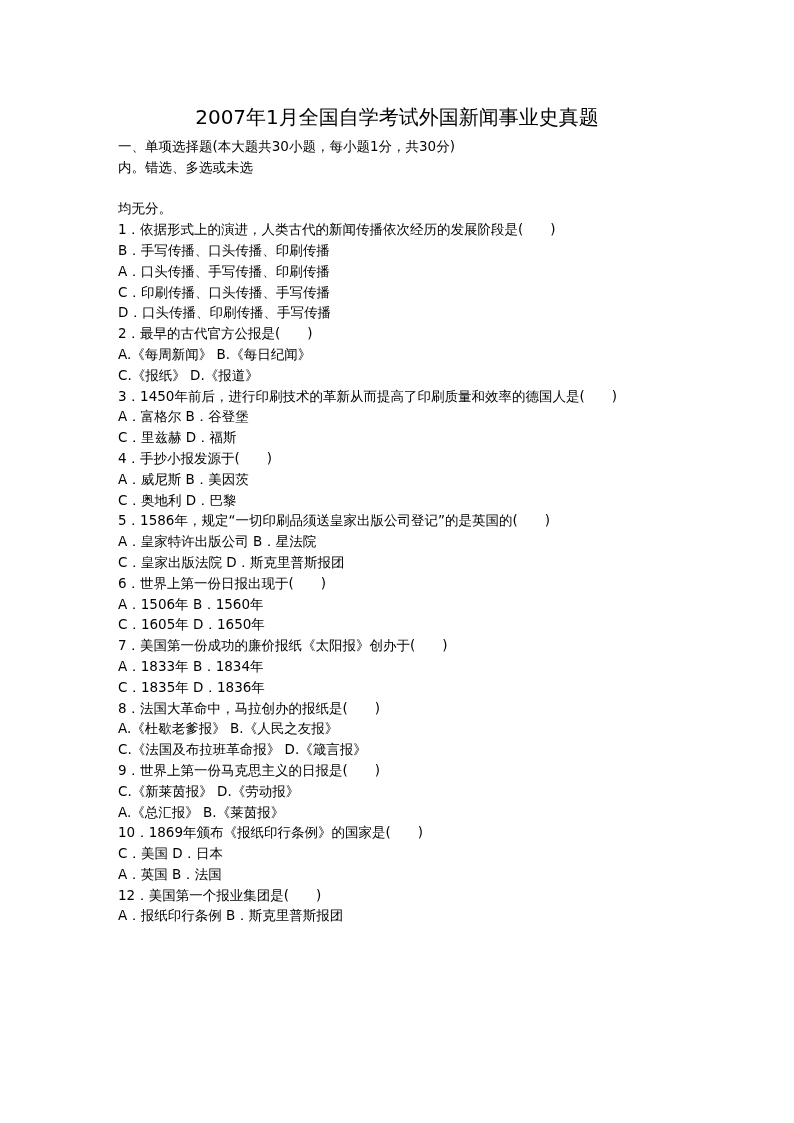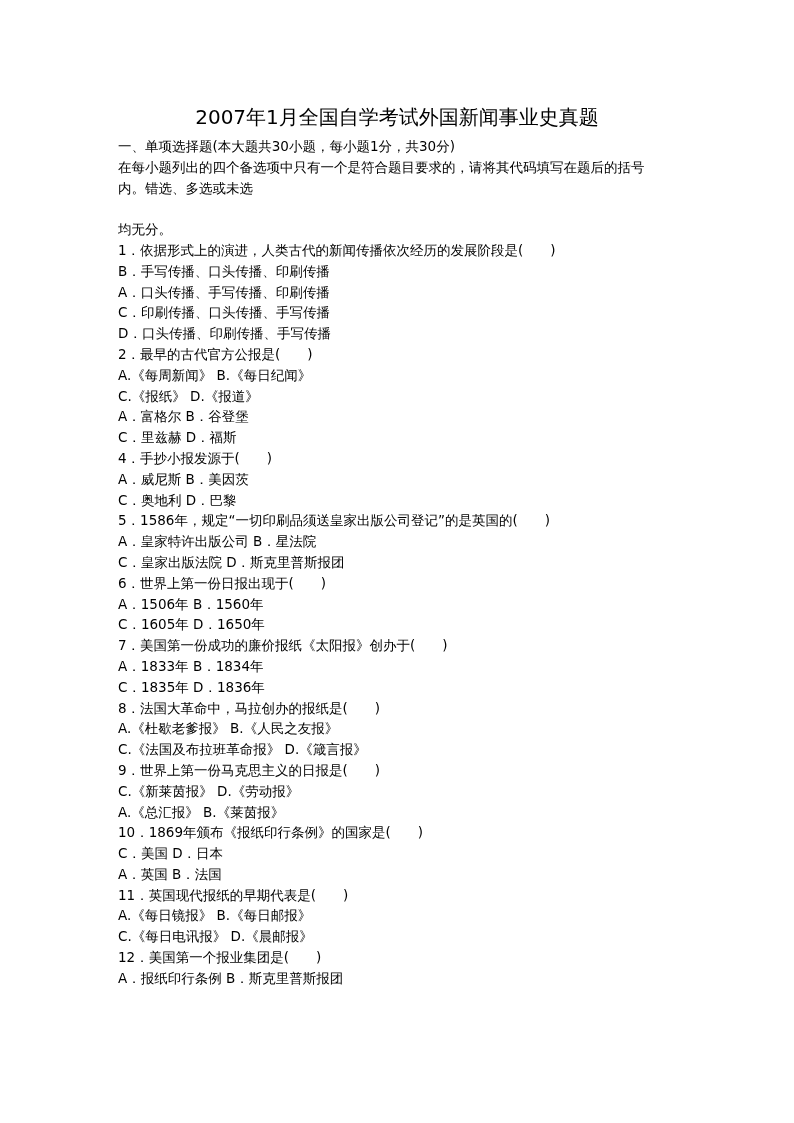--- a/index.html
+++ b/index.html
@@ -20,40 +20,40 @@
     .q { }
   </style>
 </head>
 <body>
 
 <div class="page">
   <div class="title">2007年1月全国自学考试外国新闻事业史真题</div>
 
   <div class="body">
     <div class="line">一、单项选择题(本大题共30小题，每小题1分，共30分)</div>
-    <div class="line">在每小题列出的四个备选项中只有一个是符合题目要求的，请将其代码填写在题后的括号</div>
     <div class="line">内。错选、多选或未选</div>
     <div class="line blank"></div>
     <div class="line">均无分。</div>
 
     <div class="q">
       <div class="line">1．依据形式上的演进，人类古代的新闻传播依次经历的发展阶段是(　　)</div>
       <div class="line">B．手写传播、口头传播、印刷传播</div>
       <div class="line">A．口头传播、手写传播、印刷传播</div>
       <div class="line">C．印刷传播、口头传播、手写传播</div>
       <div class="line">D．口头传播、印刷传播、手写传播</div>
     </div>
 
     <div class="q">
       <div class="line">2．最早的古代官方公报是(　　)</div>
       <div class="line">A.《每周新闻》 B.《每日纪闻》</div>
       <div class="line">C.《报纸》 D.《报道》</div>
     </div>
 
     <div class="q">
+      <div class="line">3．1450年前后，进行印刷技术的革新从而提高了印刷质量和效率的德国人是(　　)</div>
       <div class="line">A．富格尔 B．谷登堡</div>
       <div class="line">C．里兹赫 D．福斯</div>
     </div>
 
     <div class="q">
       <div class="line">4．手抄小报发源于(　　)</div>
       <div class="line">A．威尼斯 B．美因茨</div>
       <div class="line">C．奥地利 D．巴黎</div>
     </div>
 
@@ -86,24 +86,19 @@
       <div class="line">C.《新莱茵报》 D.《劳动报》</div>
       <div class="line">A.《总汇报》 B.《莱茵报》</div>
     </div>
 
     <div class="q">
       <div class="line">10．1869年颁布《报纸印行条例》的国家是(　　)</div>
       <div class="line">C．美国 D．日本</div>
       <div class="line">A．英国 B．法国</div>
     </div>
 
-    <div class="q">
-      <div class="line">11．英国现代报纸的早期代表是(　　)</div>
-      <div class="line">A.《每日镜报》 B.《每日邮报》</div>
-      <div class="line">C.《每日电讯报》 D.《晨邮报》</div>
-    </div>
 
     <div class="q">
       <div class="line">12．美国第一个报业集团是(　　)</div>
       <div class="line">A．报纸印行条例 B．斯克里普斯报团</div>
     </div>
   </div>
 </div>
 
 </body></html>

